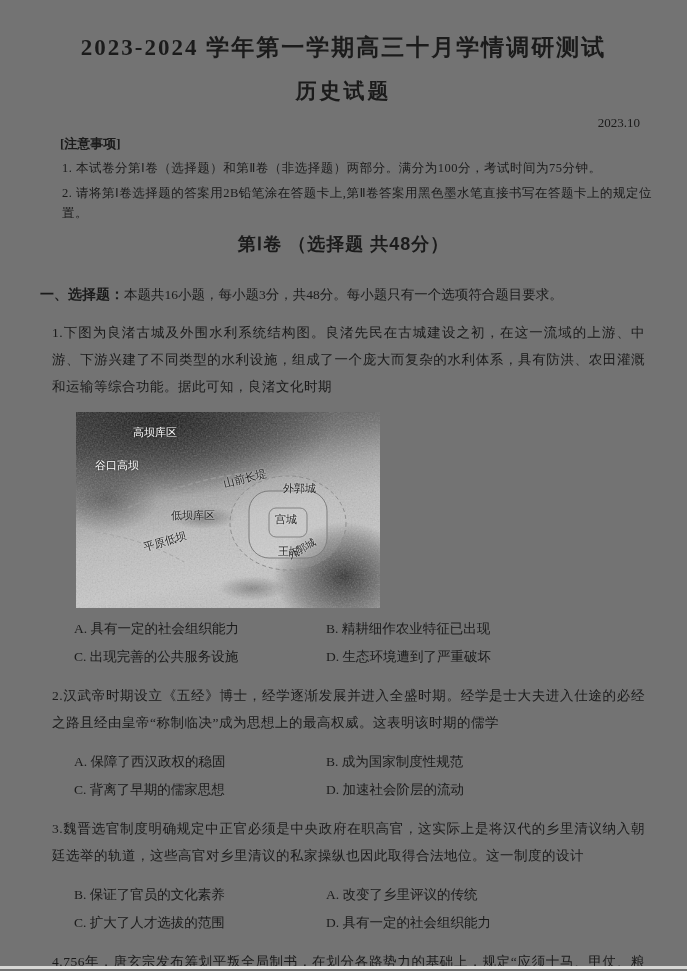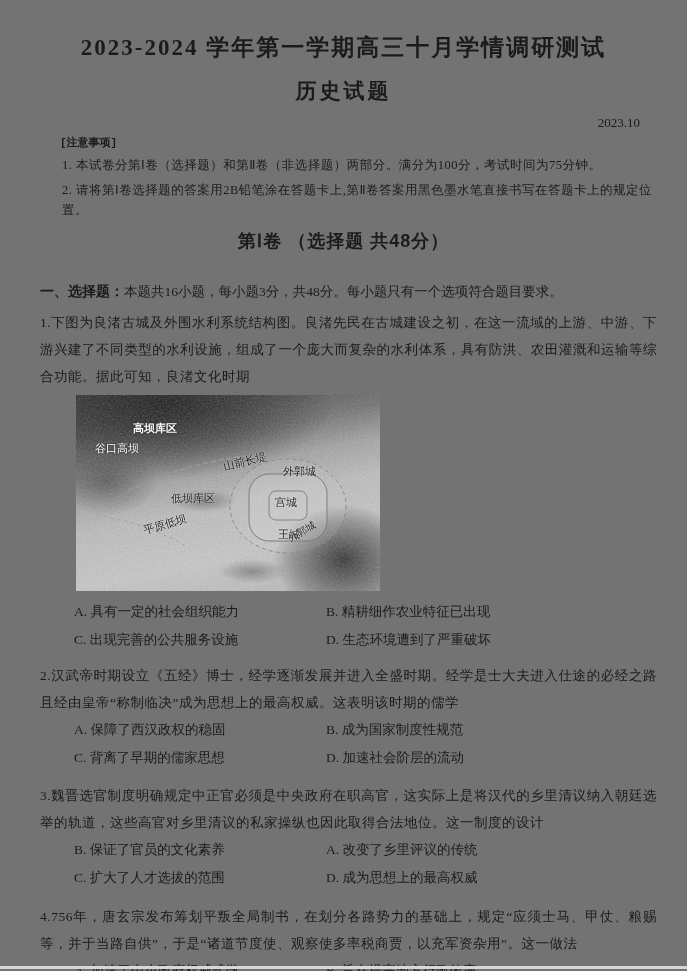--- a/index.html
+++ b/index.html
@@ -24,22 +24,22 @@
     font-size:21px; font-weight:bold; letter-spacing:3px;
   }
   .date-line {
     margin:10px 47px 0 0;
     text-align:right;
     font-size:13px;
   }
   
   .notice { margin:4px 30px 0 48px; }
   .notice-header {
-    font-family:Liberation Mono, monospace;
-    font-weight:bold; font-size:11px;padding-left:12px;
+    font-family:Liberation Serif, serif;
+    font-weight:bold; font-size:13px;padding-left:12px;
   }
   .notice-item {
     margin:5px 0 0 14px;
     font-size:12.5px; line-height:20px;
     letter-spacing:0.5px;
   }
   
   .section-heading {
     margin-top:9px; text-align:center;
     font-family:"Liberation Sans", sans-serif;
@@ -51,21 +51,21 @@
     margin:26px 30px 0 40px;
     font-size:13.5px; line-height:24px;
   }
   .instruction-label {
     font-family:"Liberation Sans", sans-serif;
     font-weight:bold; font-size:14px;
   }
   
   .question { margin:5px 30px 0 40px; }
   .q-stem {
-    margin:0; font-size:13.5px; line-height:27px;
+    margin:12px; font-size:13.5px; line-height:27px;
     text-align:justify; letter-spacing:0.5px;
   }
   .options-row {
     display:grid; grid-template-columns:252px 1fr;
     margin-left:34px;
     font-size:13.5px; line-height:27.5px;
   }
   .q2 { margin-top:9px; } .q3 { margin-top:11px; } .q4 { margin-top:12px; }
   
   .figure {
@@ -85,21 +85,21 @@
   .fig-grain { opacity:0.32; }
   .map-label {
     position:absolute;
     font-family:"Liberation Sans", sans-serif;
     font-size:11px; color:#1d1d1d; white-space:nowrap;
     text-shadow:0 0 2px rgba(255,255,255,0.85);
   }
   .map-label.white {
     color:#fff; text-shadow:0 0 2px rgba(20,20,20,0.9);
   }
-  .lbl-0 { left:57px;  top:26px;font-weight:bold; }
+  .lbl-0 { left:57px;  top:13px; }
   .lbl-1 { left:19px;  top:46px; }
   .lbl-2 { left:147px; top:59px;  transform:rotate(-14deg); }
   .lbl-3 { left:207px; top:69px; }
   .lbl-4 { left:95px;  top:96px; }
   .lbl-5 { left:199px; top:100px; }
   .lbl-6 { left:202px; top:132px; }
   .lbl-7 { left:67px;  top:122px; transform:rotate(-16deg); }
   .lbl-8 { left:211px; top:130px; transform:rotate(-30deg); font-size:10px; }
   
   .scan-bottom-edge {
@@ -185,21 +185,21 @@
   </div>
 
   <div class="question q3">
     <p class="q-stem"><span>3.</span><span>魏晋选官制度明确规定中正官必须是中央政府在职高官，这实际上是将汉代的乡里清议纳入朝廷选举的轨道，这些高官对乡里清议的私家操纵也因此取得合法地位。这一制度的设计</span></p>
     <div class="options-row">
       <span>B. 保证了官员的文化素养</span>
       <span>A. 改变了乡里评议的传统</span>
     </div>
     <div class="options-row">
       <span>C. 扩大了人才选拔的范围</span>
-      <span>D. 成为思想上的最高权威</span>
+      <span>D. 具有一定的社会组织能力</span>
     </div>
   </div>
 
   <div class="question q4">
     <p class="q-stem"><span>4.</span><span>756年，唐玄宗发布筹划平叛全局制书，在划分各路势力的基础上，规定“应须士马、甲仗、粮赐等，并于当路自供”，于是“诸道节度使、观察使多率税商贾，以充军资杂用”。这一做法</span></p>
     <div class="options-row">
       <span>A. 加速了中央政府权威式微</span>
       <span>B. 旨在提高地方行政效率</span>
     </div>
 

